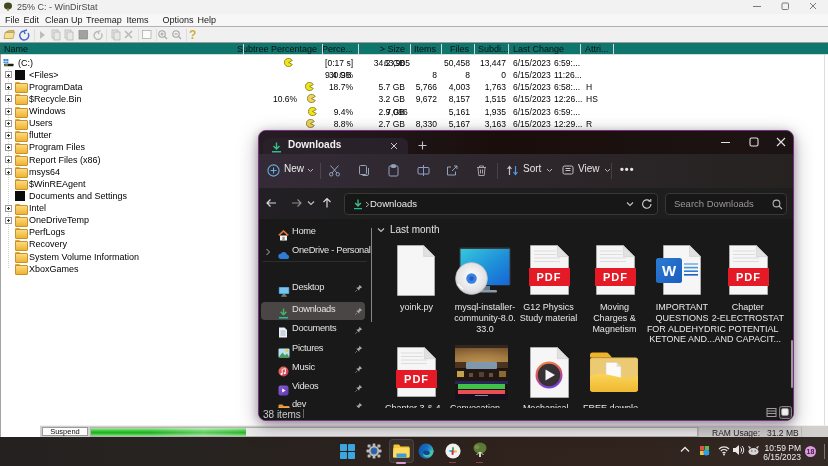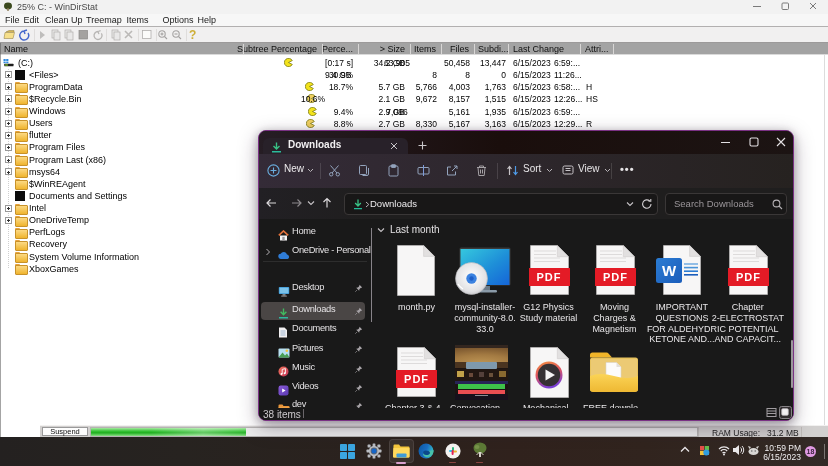--- a/index.html
+++ b/index.html
@@ -5,21 +5,21 @@
   * { margin:0; padding:0; box-sizing:border-box; }
   html,body { width:828px; height:466px; overflow:hidden; }
   body { position:relative; font-family:"Liberation Sans", sans-serif; background:#fff; }
   .abs { position:absolute; }
   
   #wds-title { left:0; top:0; width:828px; height:14px; background:#f2f2f2; }
   #wds-title .t { left:17px; top:2px; font-size:9px; color:#4a4a4a; }
   #wds-menu { left:0; top:14px; width:828px; height:13px; background:#f7f7f7; border-bottom:1px solid #b2b0b0; }
   #wds-menu span { position:absolute; top:1px; font-size:9px; color:#1b1b1b; }
   #wds-toolbar { left:0; top:27px; width:828px; height:16px; background:#f1f0f0; border-bottom:1px solid #9c9a9a; }
-  #wds-header { left:0; top:43px; width:828px; height:12px; background:#a3a3a3; border-bottom:1px solid #dadada; }
+  #wds-header { left:0; top:43px; width:828px; height:12px; background:#0f766e; border-bottom:1px solid #dadada; }
   #wds-header span { position:absolute; top:1px; font-size:9px; color:#111; white-space:nowrap; }
   #wds-header i { position:absolute; top:1px; width:1px; height:10px; background:#d8d6d5; }
   #wds-list { left:0; top:55px; width:828px; height:370px; background:#ffffff; }
   .row { position:absolute; height:12px; font-size:9px; color:#000; white-space:nowrap; }
   .row .lbl { position:absolute; top:1px; }
   .cell { position:absolute; top:1.5px; font-size:8.5px; color:#000; }
   .ebox { position:absolute; left:5px; top:2.5px; width:7px; height:7px; background:#fff; border:1px solid #999; }
   .ebox:before { content:""; position:absolute; left:1px; top:2.5px; width:3px; height:1px; background:#333; }
   .ebox:after { content:""; position:absolute; left:2px; top:1.5px; width:1px; height:3px; background:#333; }
   .fold { position:absolute; left:15px; top:1.5px; width:11px; height:9px; }
@@ -181,22 +181,22 @@
         <span class="cell" style="left:554px">6:58:...</span>
         <span class="cell" style="left:586px">H</span>
       </div>
       <div class="row" style="left:0;top:37.89px;width:828px">
         <span class="ebox"></span>
         <span class="fold"></span>
         <span class="lbl" style="left:29px">$Recycle.Bin</span>
         <svg class="abs" style="left:307px;top:1.5px" width="9" height="9" viewBox="0 0 9 9">
           <path d="M4.5 4.5 L8.3 2.6 A4.2 4.2 0 1 0 8.3 6.4 z" fill="#f0d060" stroke="#6a6a00" stroke-width="0.7"></path>
         </svg>
-        <span class="cell" style="left:273px;width:80px;text-align:center">10.6%</span>
-        <span class="cell" style="left:325px;width:80px;text-align:right">2.1 GB</span>
+        <span class="cell" style="left:273px;width:80px;text-align:left">10.6%</span>
+        <span class="cell" style="left:325px;width:80px;text-align:right">3.2 GB</span>
         <span class="cell" style="left:357px;width:80px;text-align:right">9,672</span>
         <span class="cell" style="left:390px;width:80px;text-align:right">8,157</span>
         <span class="cell" style="left:426px;width:80px;text-align:right">1,515</span>
         <span class="cell" style="left:513px">6/15/2023</span>
         <span class="cell" style="left:554px">12:26...</span>
         <span class="cell" style="left:586px">HS</span>
       </div>
       <div class="row" style="left:0;top:50.02px;width:828px">
         <span class="ebox"></span>
         <span class="fold"></span>
@@ -234,21 +234,21 @@
         <span class="lbl" style="left:29px">flutter</span>
       </div>
       <div class="row" style="left:0;top:86.41000000000001px;width:828px">
         <span class="ebox"></span>
         <span class="fold"></span>
         <span class="lbl" style="left:29px">Program Files</span>
       </div>
       <div class="row" style="left:0;top:98.54px;width:828px">
         <span class="ebox"></span>
         <span class="fold"></span>
-        <span class="lbl" style="left:29px">Program Last (x86)</span>
+        <span class="lbl" style="left:29px">Report Files (x86)</span>
       </div>
       <div class="row" style="left:0;top:110.67px;width:828px">
         <span class="ebox"></span>
         <span class="fold"></span>
         <span class="lbl" style="left:29px">msys64</span>
       </div>
       <div class="row" style="left:0;top:122.80000000000001px;width:828px">
         <span class="fold"></span>
         <span class="lbl" style="left:29px">$WinREAgent</span>
       </div>
@@ -690,21 +690,21 @@
         <svg class="abs" style="left:474px;top:31px" width="26" height="15" viewBox="0 0 26 15">
           <g stroke="#dddbdb" stroke-width="1">
             <line x1="0" y1="1" x2="22" y2="1"></line>
             <line x1="0" y1="4.5" x2="22" y2="4.5"></line>
             <line x1="0" y1="8" x2="26" y2="8"></line>
             <line x1="0" y1="11.5" x2="26" y2="11.5"></line>
           </g>
         </svg>
         <div class="abs" style="left:469px;top:48.5px;width:41px;height:18.5px;background:#e41b26"></div>
         <div class="abs" style="left:469px;top:51.5px;width:41px;height:13px;font-size:11px;font-weight:bold;color:#fff;text-align:center;letter-spacing:1px;line-height:13px;font-family:'Liberation Sans'">PDF</div>
-        <div class="glabel" style="left:112.5px;top:83px;width:90px">month.py</div>
+        <div class="glabel" style="left:112.5px;top:83px;width:90px">yoink.py</div>
         <div class="glabel" style="left:181px;top:83px;width:90px">mysql-installer-
 community-8.0.
 33.0</div>
         <div class="glabel" style="left:244.39999999999998px;top:83px;width:90px">G12 Physics
 Study material</div>
         <div class="glabel" style="left:310.4px;top:83px;width:90px">Moving
 Charges &amp;
 Magnetism</div>
         <div class="glabel" style="left:377.9px;top:83px;width:90px">IMPORTANT
 QUESTIONS

